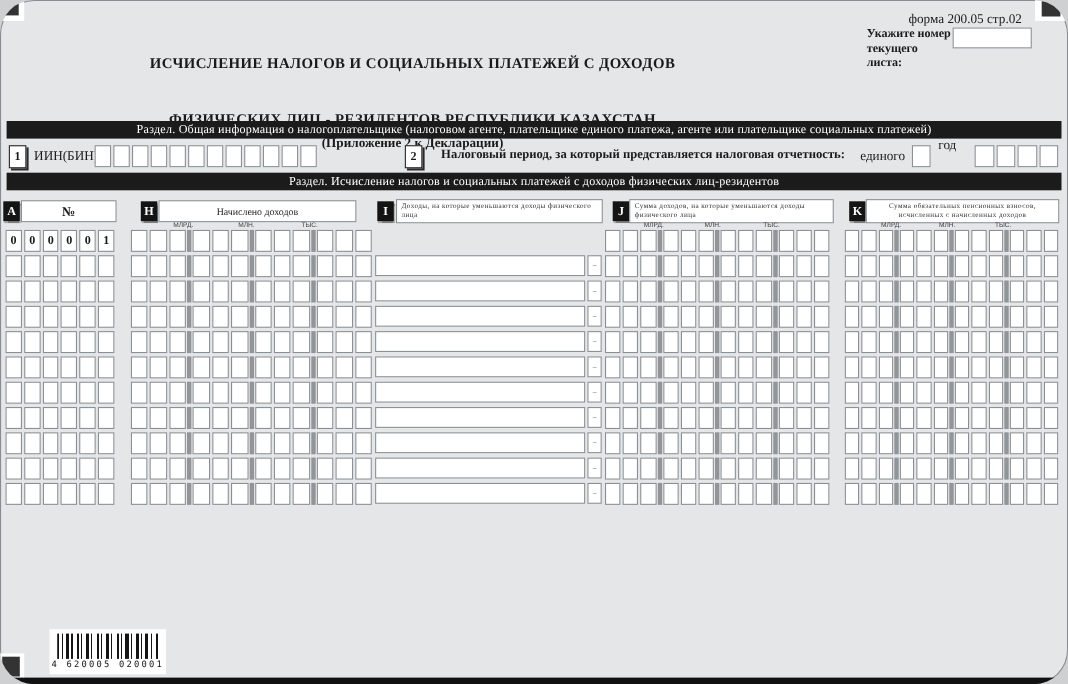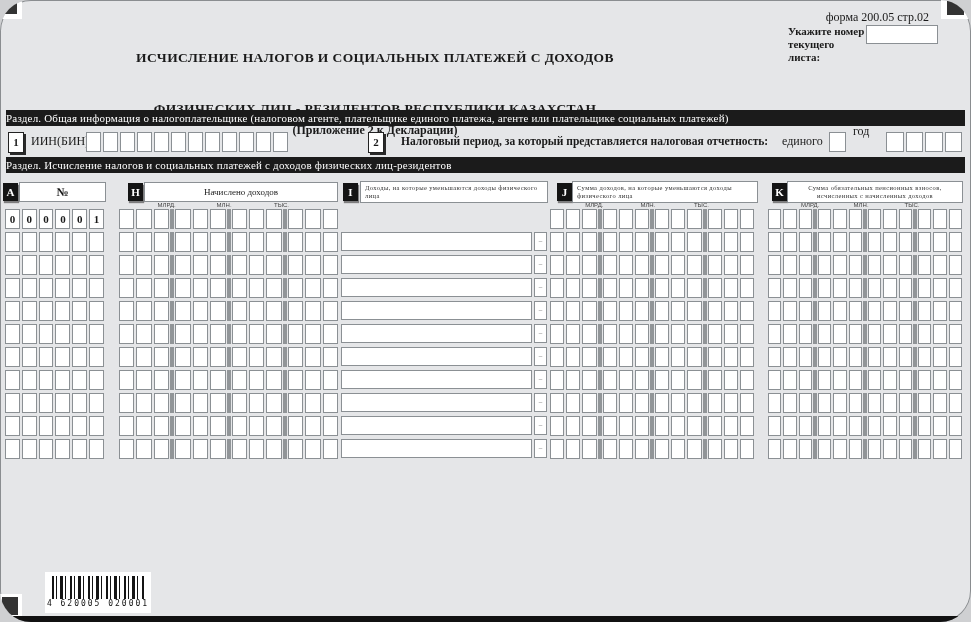--- a/index.html
+++ b/index.html
@@ -13,21 +13,21 @@
   .corner-mark{position:absolute;background:#333;}
   
   .form-ref{position:absolute;top:10px;right:42px;font-size:12px;}
   .title{position:absolute;top:16px;left:95px;width:560px;text-align:center;font-weight:bold;}
   .title .tl{font-size:13.5px;line-height:19px;letter-spacing:.4px;margin-top:32px;}
   .title .tl3{font-size:12px;line-height:18px;margin-top:3px;}
   .sheet-note{position:absolute;top:25px;left:788px;width:80px;font-size:11px;font-weight:bold;line-height:13px;}
   .sheet-input{position:absolute;top:25px;left:866px;width:70px;height:17px;background:#fff;border:1px solid #8b9094;}
   
   .bar{position:absolute;left:6px;width:959px;height:16px;background:#1b1b1b;color:#fff;
-       font-size:11px;line-height:16px;letter-spacing:.2px;}
+       font-size:11px;line-height:16px;text-align:center;letter-spacing:.2px;}
   
   .refbox{position:absolute;width:14px;height:19px;background:#fff;border:1px solid #222;
           box-shadow:2px 2px 0 #2a2a2a;font-size:11px;font-weight:bold;text-align:center;line-height:18px;}
   .flabel{position:absolute;font-size:12px;line-height:21px;white-space:nowrap;}
   .cellrow{display:flex;}
   .cell{flex:1;height:20px;background:#fff;border:1px solid #8b9094;margin:0 1px;box-sizing:border-box;
         font-size:11px;font-weight:bold;text-align:center;line-height:18px;}
   .thick{flex:0 0 4px;height:20px;background:#919598;}
   .inlinecells{position:absolute;}
   
@@ -118,21 +118,21 @@
     </div>
 
   <div class="bar" style="top:157px;">Раздел. Исчисление  налогов и социальных платежей с доходов  физических лиц-резидентов</div>
 
   <div class="letterbox" style="left:3px;top:183px;">A</div>
   <div class="labelbox center" style="left:19px;top:182px;width:87px;height:20px;">
     <span class="lb-num">№</span>
   </div>
 
   <div class="letterbox" style="left:128px;top:183px;">H</div>
-  <div class="labelbox center" style="left:144px;top:182px;width:194px;height:20px;">
+  <div class="labelbox center" style="left:144px;top:182px;width:180px;height:20px;">
     <span class="lb-h">Начислено доходов</span>
   </div>
 
   <div class="letterbox" style="left:343px;top:183px;">I</div>
   <div class="labelbox" style="left:360px;top:181px;width:188px;height:22px;">
     <span class="lb-small">Доходы, на которые уменьшаются доходы физического лица</span>
   </div>
 
   <div class="letterbox" style="left:557px;top:183px;">J</div>
   <div class="labelbox" style="left:572px;top:181px;width:186px;height:22px;">

